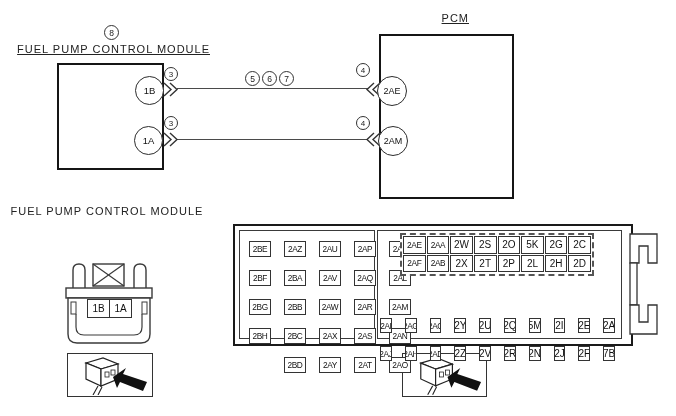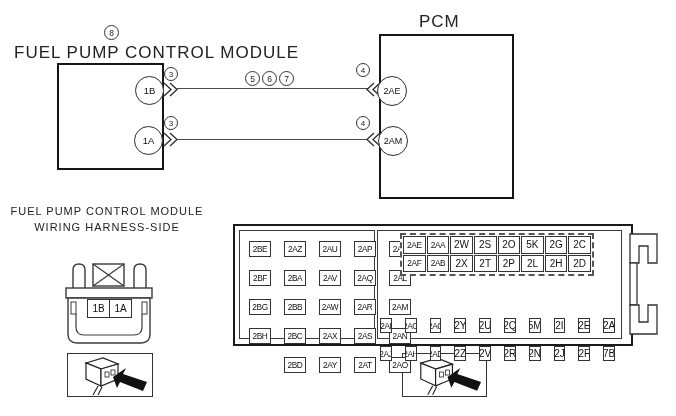--- a/index.html
+++ b/index.html
@@ -1,19 +1,19 @@
 <!DOCTYPE html>
 <html><head>
 <meta charset="utf-8">
 <style>
   html,body{margin:0;padding:0;background:#fff;}
   #stage{position:relative;width:676px;height:416px;background:#fff;overflow:hidden;
          font-family:"Liberation Sans",sans-serif;color:#1a1a1a;}
   .abs{position:absolute;}
-  .title{font-size:17px;letter-spacing:1px;text-align:left;color:#222;white-space:nowrap;}
+  .title{font-size:11px;letter-spacing:1px;text-align:right;color:#222;white-space:nowrap;text-decoration:underline;}
   .box{position:absolute;border:2px solid #151515;background:#fff;}
   .pin-circle{position:absolute;border:1.4px solid #2c2c2c;border-radius:50%;background:#fff;
               display:flex;align-items:center;justify-content:center;font-size:9.5px;color:#111;z-index:5;}
   .callout{position:absolute;width:13px;height:13px;border:1px solid #333;border-radius:50%;
            background:#fff;display:flex;align-items:center;justify-content:center;
            font-size:8.5px;color:#222;z-index:6;}
   .wire{position:absolute;height:1.4px;background:#4a4a4a;}
   .chev{position:absolute;z-index:4;}
   
   .outer-conn{position:absolute;border:2px solid #1a1a1a;background:#fff;}
@@ -80,21 +80,20 @@
   <div class="callout" style="left:356px;top:63px;width:12px;height:12px;font-size:8px;">4</div>
   <div class="callout" style="left:356px;top:116px;width:12px;height:12px;font-size:8px;">4</div>
 
   <div class="abs title" style="left:419px;top:12px;width:50px;">PCM</div>
   <div class="box" style="left:379px;top:34px;width:131px;height:161px;"></div>
   <div class="pin-circle" style="left:377px;top:76px;width:28px;height:28px;font-size:9px;">2AE</div>
   <div class="pin-circle" style="left:378px;top:126px;width:28px;height:28px;font-size:9px;">2AM</div>
 
   <div class="abs threeline" style="left:10px;top:203px;width:194px;">
     <div>FUEL PUMP CONTROL MODULE</div>
-    <div>WIRING HARNESS-SIDE</div>
   </div>
 
   <svg class="abs" style="left:62px;top:256px;" width="94" height="92" viewBox="0 0 94 92">
 
     <path d="M11,32 V14 Q11,8 17,8 Q23,8 23,14 V32" fill="#fff" stroke="#3a3a3a" stroke-width="1.4"></path>
     <path d="M72,32 V14 Q72,8 78,8 Q84,8 84,14 V32" fill="#fff" stroke="#3a3a3a" stroke-width="1.4"></path>
 
     <rect x="31" y="8" width="31" height="22" fill="#fff" stroke="#3a3a3a" stroke-width="1.4"></rect>
     <line x1="31" y1="8" x2="62" y2="30" stroke="#3a3a3a" stroke-width="1.2"></line>
     <line x1="62" y1="8" x2="31" y2="30" stroke="#3a3a3a" stroke-width="1.2"></line>

